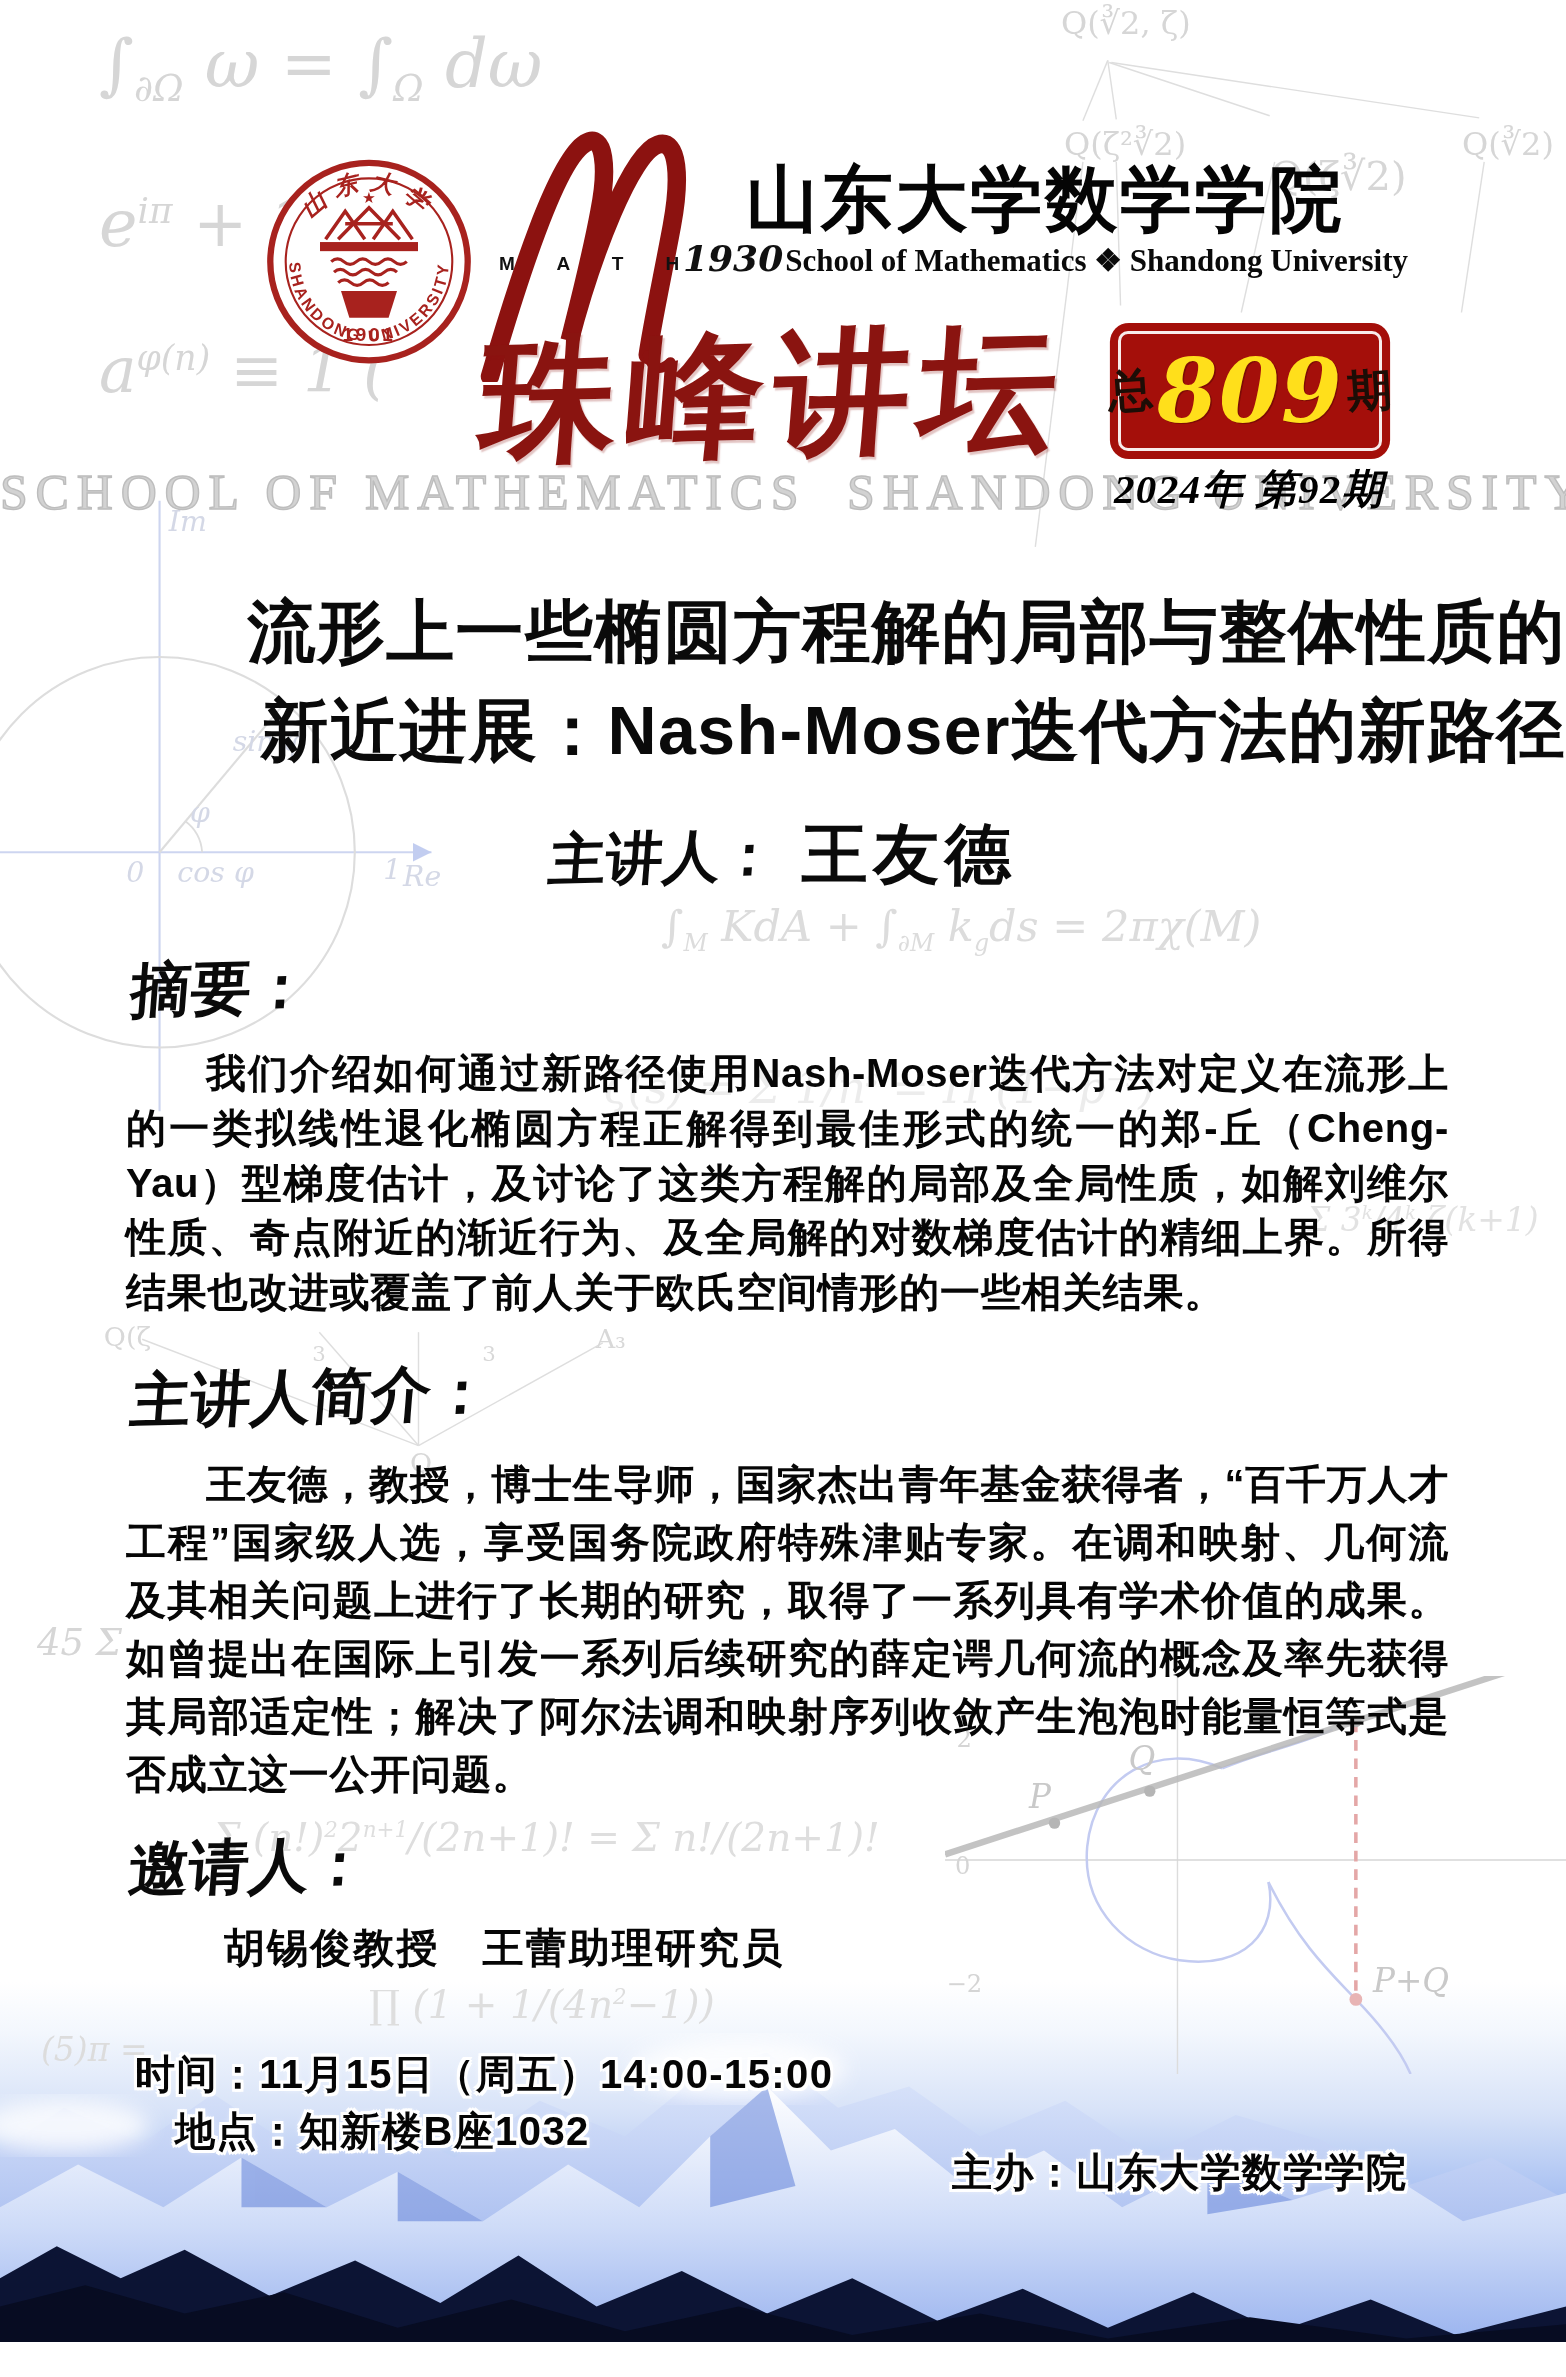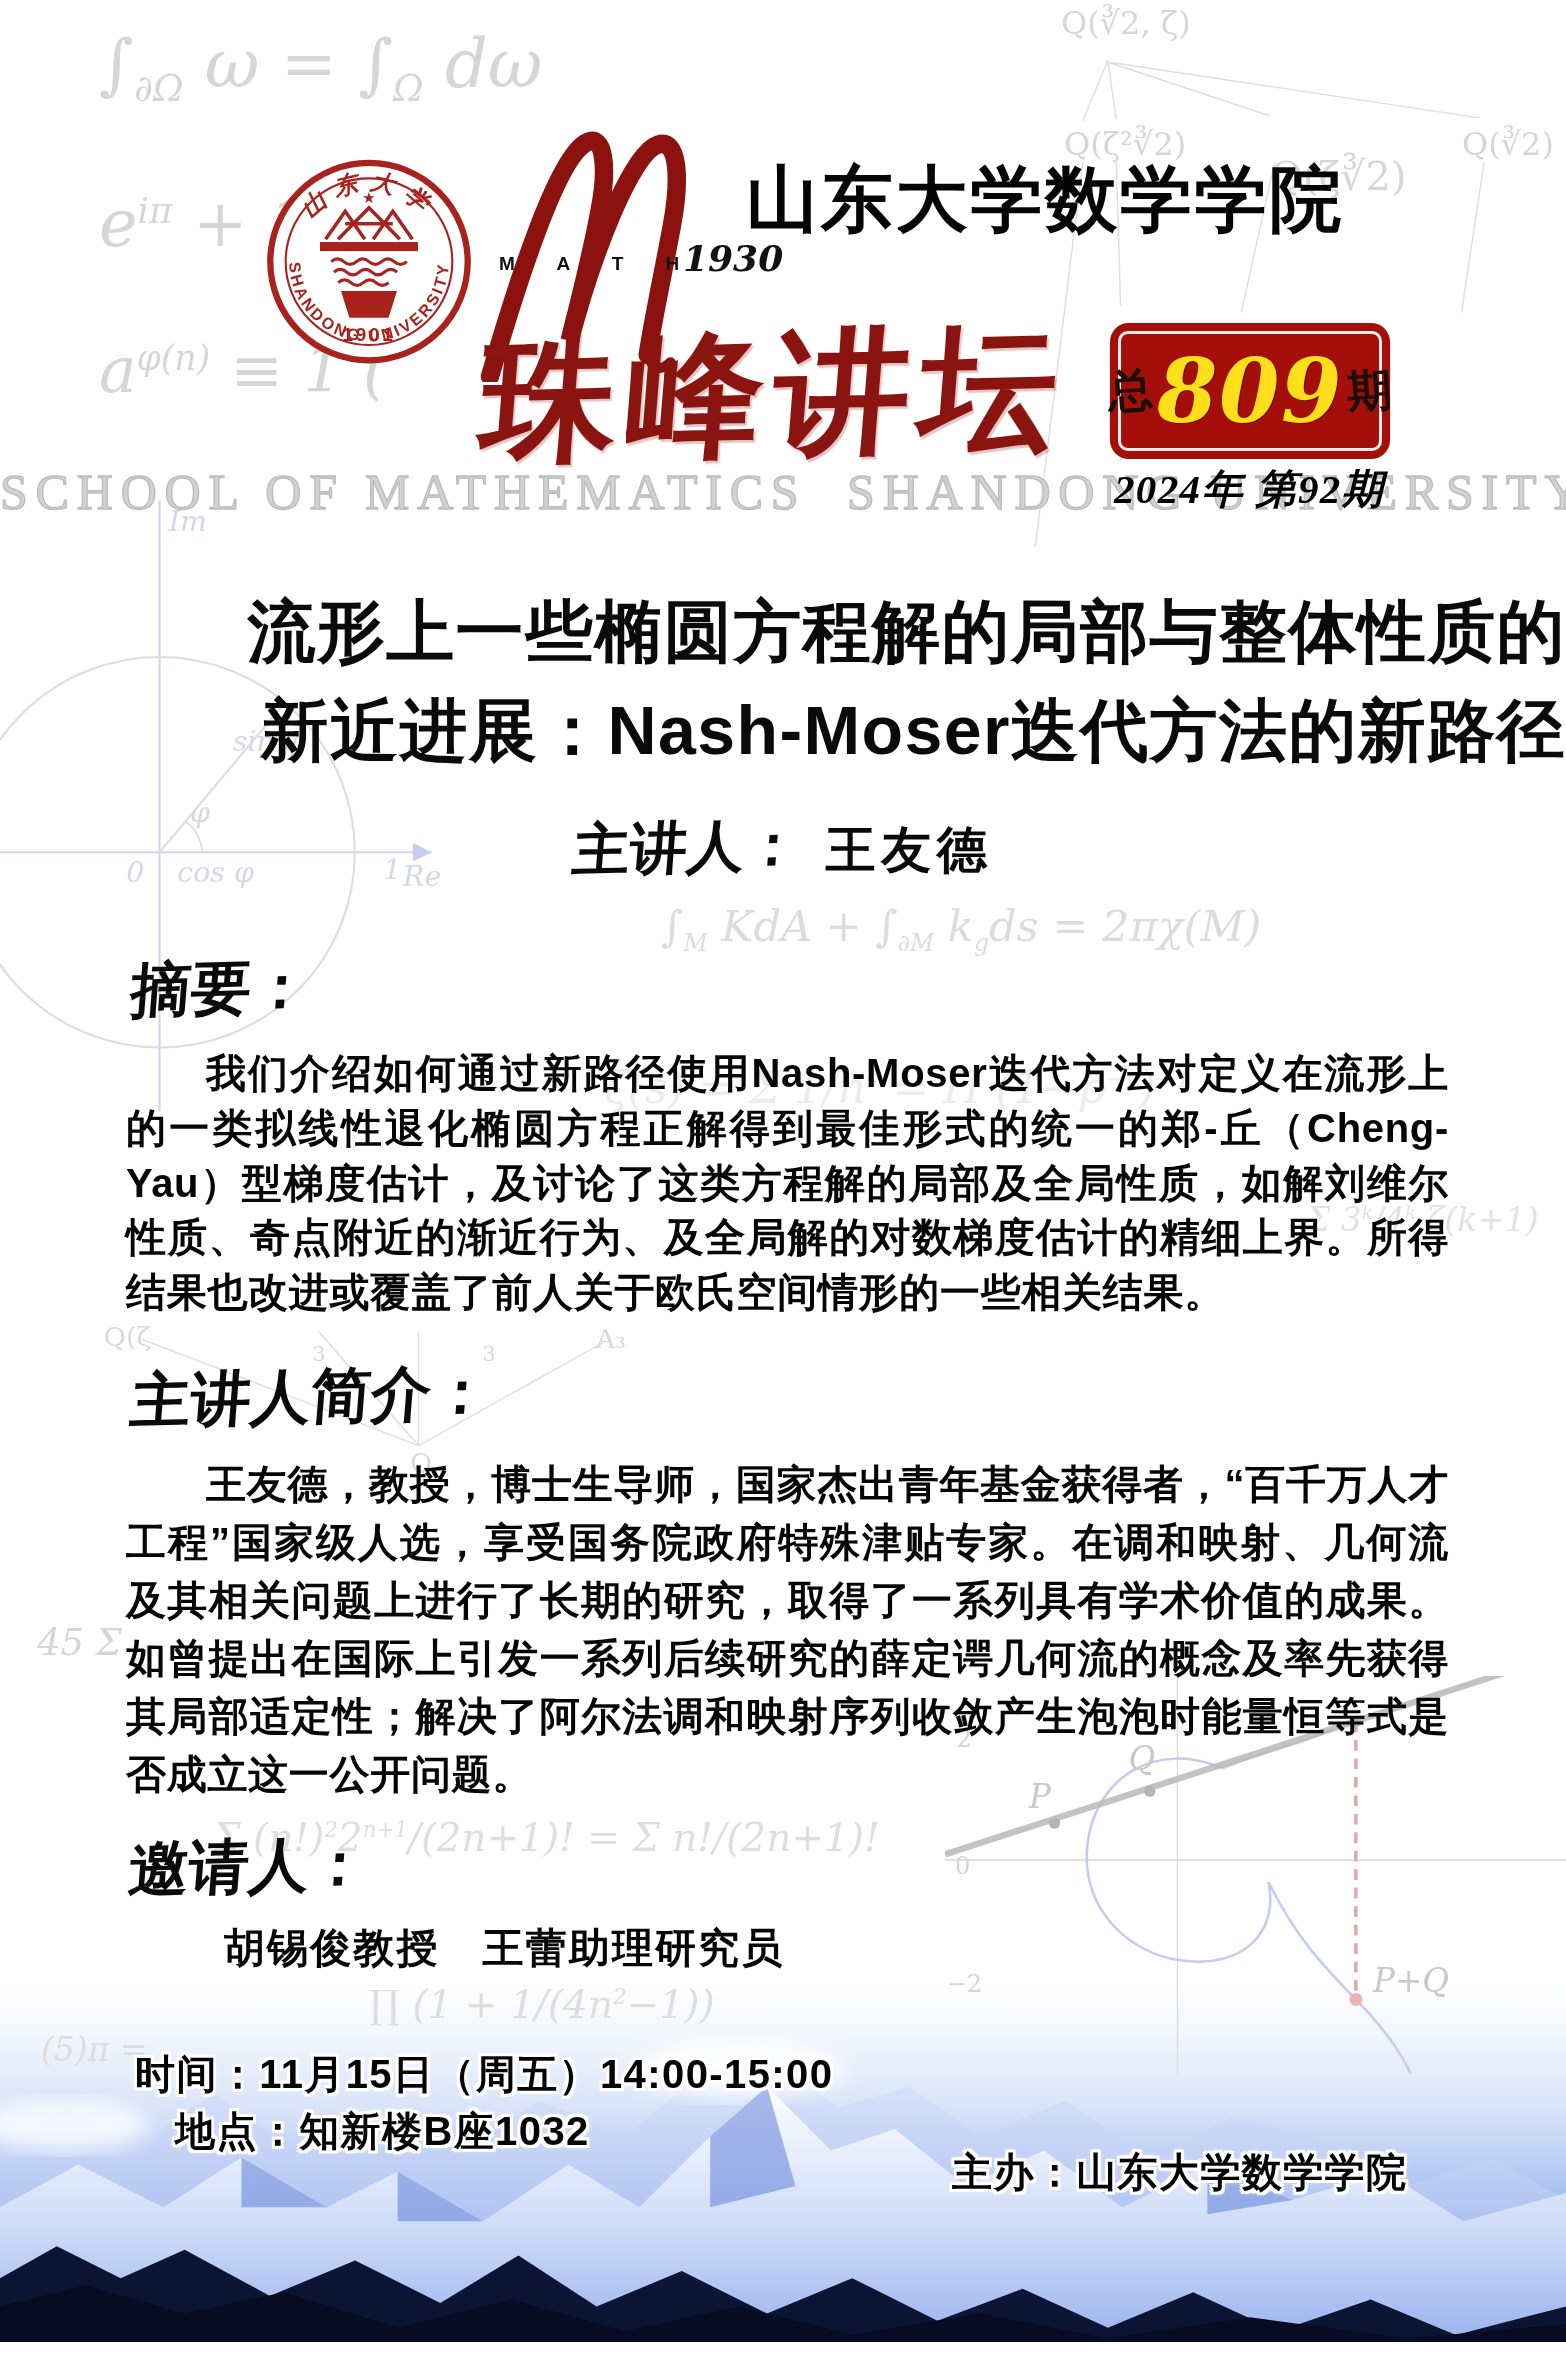--- a/index.html
+++ b/index.html
@@ -41,21 +41,21 @@
   .badge-fix{font-family:"Liberation Serif",serif;font-weight:900;font-size:45px;color:#1c0d06;transform:rotate(-4deg);}
   .badge-num{font-family:"DejaVu Serif",serif;font-style:italic;font-weight:900;font-size:87px;color:#ffdf1b;letter-spacing:1.4px;line-height:1;text-shadow:1.4px 1.4px 0 #7c0b06;}
   .issue-line{position:absolute;left:1100px;top:462px;width:298px;z-index:4;text-align:center;font-family:"Liberation Serif",serif;font-style:italic;font-weight:900;font-size:41px;color:#000;letter-spacing:1.4px;white-space:nowrap;}
   .banner-en{position:absolute;left:0;top:463px;width:1566px;z-index:3;text-align:center;font-family:"Liberation Serif",serif;font-size:50px;letter-spacing:7.8px;color:#d2d2d2;-webkit-text-stroke:1.4px #bdbdbd;white-space:pre;}
   
   .talk-title{position:absolute;left:0;top:582px;width:1566px;z-index:3;text-align:right;color:#0a0a0a;}
   .talk-title .line{font-weight:900;font-size:68px;letter-spacing:1.4px;line-height:1.46;white-space:nowrap;}
   .speaker-row{position:absolute;left:0;top:810px;width:1566px;z-index:3;display:flex;justify-content:center;align-items:baseline;gap:24px;}
   .brush{font-family:"Liberation Serif",serif;font-weight:900;transform:skewX(-6deg) rotate(-1.5deg);}
   .speaker-label{font-size:57px;color:#0a0a0a;}
-  .speaker-name{font-weight:900;font-size:50px;letter-spacing:5.7px;color:#0a0a0a;}
+  .speaker-name{font-weight:900;font-size:66px;letter-spacing:5.7px;color:#0a0a0a;}
   
   .sec-head{position:absolute;z-index:3;font-size:60px;color:#0a0a0a;white-space:nowrap;}
   .abs-h{left:131px;top:949px;}
   .bio-h{left:131px;top:1357px;}
   .inv-h{left:129px;top:1827px;}
   .para{position:absolute;left:126px;width:1323px;z-index:3;font-size:40px;font-weight:700;letter-spacing:0.7px;color:#060606;text-align:justify;text-indent:2em;margin:0;}
   .abs-p{top:1046px;line-height:1.37;}
   .bio-p{top:1455px;line-height:1.45;}
   .inv-names{position:absolute;left:224px;top:1921px;z-index:3;font-size:41px;font-weight:800;letter-spacing:2.1px;color:#060606;white-space:nowrap;}
   
@@ -188,20 +188,21 @@
 
   <svg class="mlogo" width="242" height="270" viewBox="0 0 340 380">
     <path d="M18,372 C 58,235 112,68 152,44 C 180,27 184,80 172,140 C 160,205 140,282 130,322 C 162,200 217,58 254,46 C 284,36 286,95 274,160 C 262,225 246,300 240,342" fill="none" stroke="#8c1210" stroke-width="26" stroke-linecap="round"></path>
     <path d="M240,342 C 246,362 258,366 272,352" fill="none" stroke="#8c1210" stroke-width="14" stroke-linecap="round"></path>
   </svg>
   <span class="math-letters">M A T H</span>
 
   <div class="school-cn">山东大学数学学院</div>
   <div class="founded-row">
     <span class="founded-year">1930</span>
+    <span class="school-en">School of Mathematics ❖ Shandong University</span>
   </div>
 
   <div class="forum-name brush">珠峰讲坛</div>
   <div class="badge">
     <span class="badge-fix">总</span>
     <span class="badge-num">809</span>
     <span class="badge-fix">期</span>
   </div>
   <div class="issue-line">2024年 第92期</div>
   <div class="banner-en">SCHOOL OF MATHEMATICS  SHANDONG UNIVERSITY</div>

